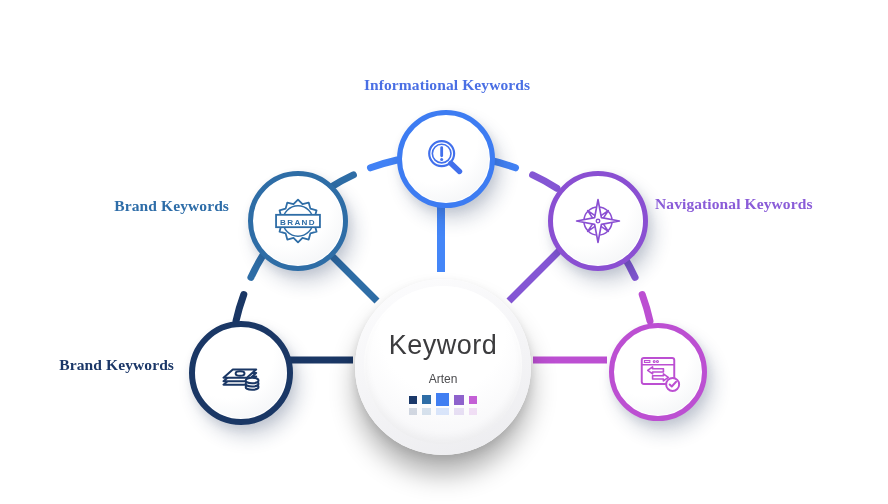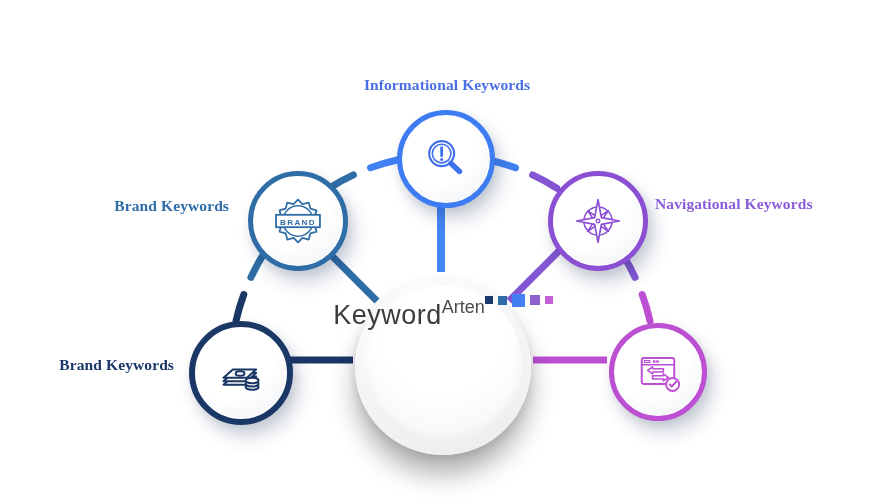--- a/index.html
+++ b/index.html
@@ -21,23 +21,23 @@
   .n-money{left:189px;top:321px;width:92px;height:92px;border:6px solid #1a3765;}
   .n-transactional{left:609px;top:323px;width:88px;height:88px;border:5px solid #bc4fd2;}
 
   
   .hub{position:absolute;left:355px;top:279px;width:176px;height:176px;border-radius:50%;z-index:3;
        background:linear-gradient(160deg,#fdfdfe 0%,#ececef 100%);
        box-shadow:0 20px 26px rgba(0,0,0,.30), 0 4px 10px rgba(0,0,0,.10);}
   .hub-inner{position:absolute;left:9px;top:7px;right:9px;bottom:11px;border-radius:50%;
        background:radial-gradient(circle at 50% 28%, #ffffff 45%, #f2f2f5 100%);
        box-shadow:inset 0 2px 3px rgba(255,255,255,.95), inset 0 -6px 10px rgba(0,0,0,.04);
-       display:flex;justify-content:center;}
+       display:flex;flex-direction:column;align-items:center;justify-content:center;}
   .hub-title{font-size:27px;color:#3c3c3e;letter-spacing:.5px;margin-top:14px;}
-  .hub-subtitle{font-size:18px;color:#4b4b4e;margin-top:11px;}
+  .hub-subtitle{font-size:12px;color:#4b4b4e;margin-top:11px;}
   .sq-row{display:flex;align-items:center;gap:5px;margin-top:7px;height:14px;}
   .sq{display:inline-block;}
   .sq.s1{width:8px;height:8px;} .sq.s2{width:9px;height:9px;} .sq.s3{width:13px;height:13px;}
   .sq.s4{width:10px;height:10px;} .sq.s5{width:8px;height:8px;}
   .sq-reflection{transform:scaleY(-1);opacity:.18;filter:blur(.5px);height:7px;overflow:hidden;
        display:flex;align-items:flex-end;gap:5px;margin-top:1px;}
 
   
   .lbl{position:absolute;z-index:4;font-size:15.5px;font-weight:600;letter-spacing:.1px;white-space:nowrap;font-family:Liberation Serif, serif;}
   .lbl-informational{left:297px;width:300px;top:76px;text-align:center;color:#4a6fe4;}

